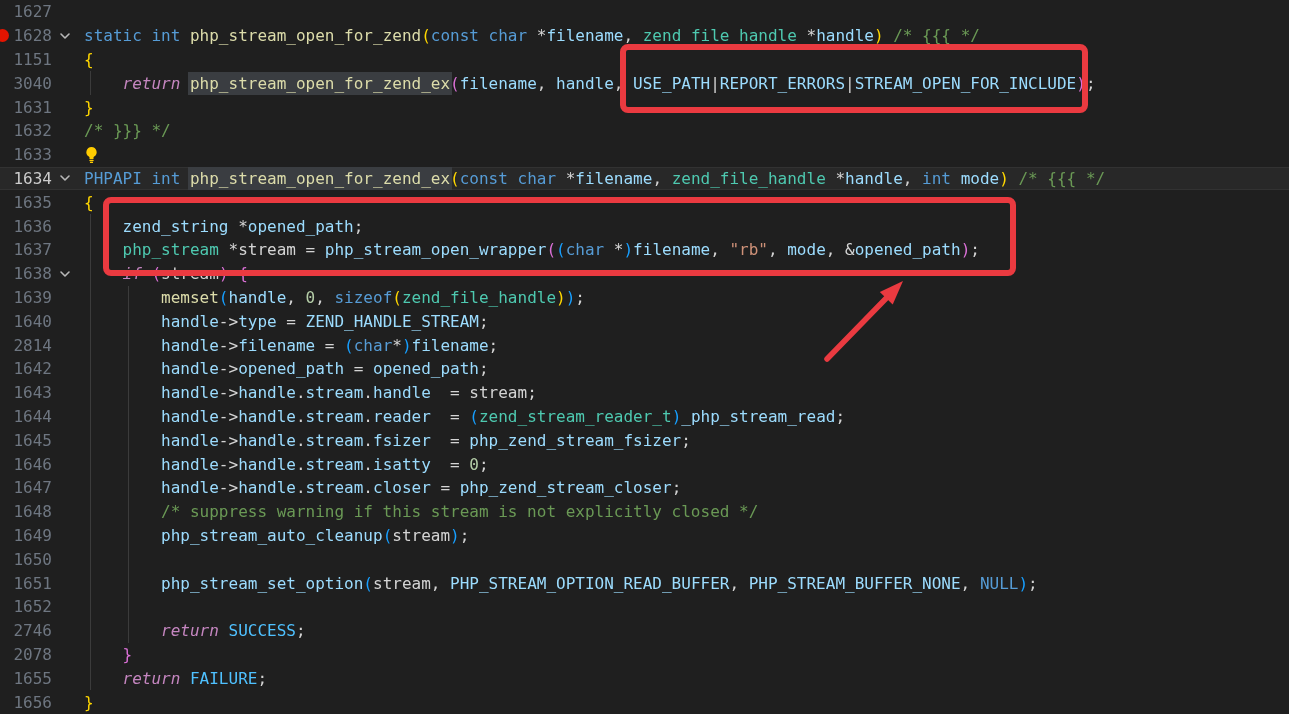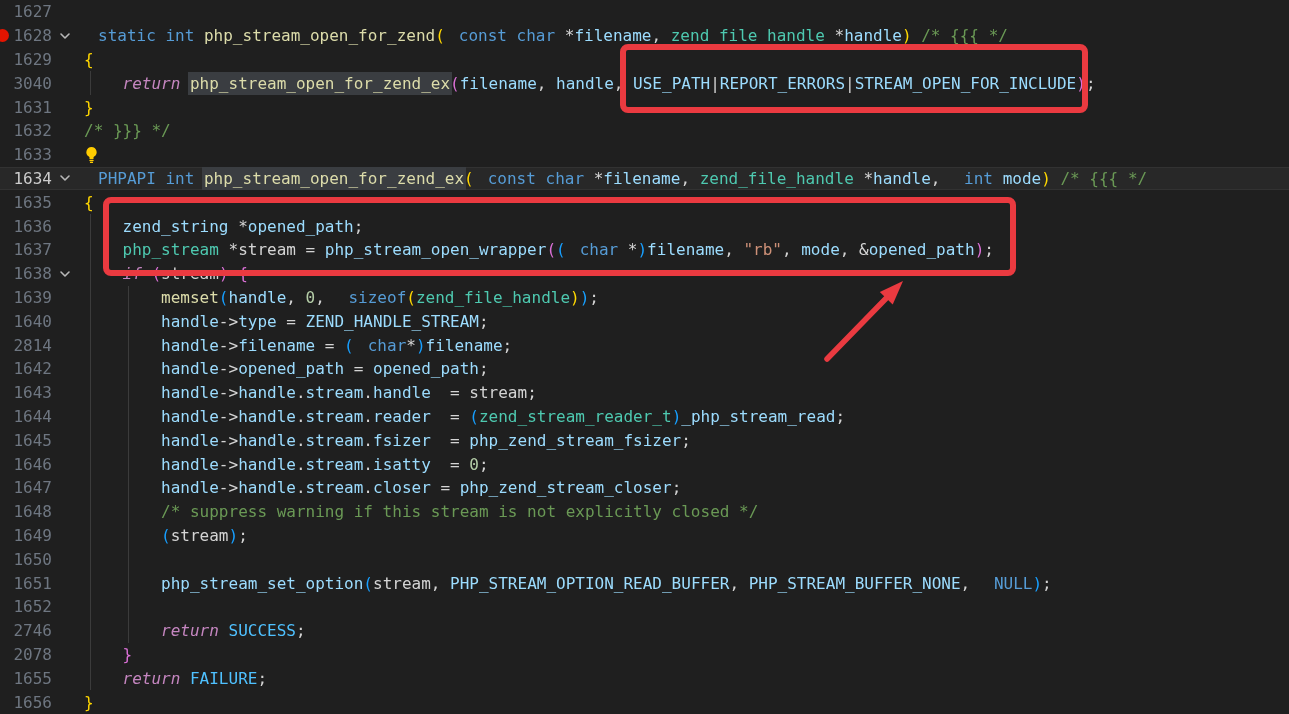--- a/index.html
+++ b/index.html
@@ -14,21 +14,21 @@
   .row{position:relative;display:flex;align-items:center;height:23.8px;}
   .row.cur{background:var(--curline);box-shadow:inset 0 1px 0 rgba(255,255,255,.05),inset 0 -1px 0 rgba(255,255,255,.05);}
   .lnum{width:52px;flex:none;text-align:right;color:var(--lnum);user-select:none;}
   .row.cur .lnum{color:var(--lnumact);}
   .chev{width:26px;flex:none;display:flex;justify-content:center;align-items:center;}
   .code{position:relative;flex:none;display:flex;align-items:center;white-space:pre;padding-left:6px;}
   .bp{position:absolute;left:-4px;top:50%;margin-top:-6.5px;width:13px;height:13px;border-radius:50%;background:var(--bp);}
   .guide{position:absolute;top:0;bottom:0;width:1px;background:var(--guide);}
   .bulbwrap{display:inline-flex;align-items:center;margin-right:2px;}
   
-  .k{color:var(--k);margin-left:14px;} .c{color:var(--c);font-style:italic;} .t{color:var(--t);} .f{color:var(--f);}
+  .k{color:var(--k);} .c{color:var(--c);font-style:italic;} .t{color:var(--t);} .f{color:var(--f);}
   .v{color:var(--v);} .cn{color:var(--cn);} .p{color:var(--tx);} .m{color:var(--m);}
   .s{color:var(--s);} .n{color:var(--n);}
   .b1{color:var(--b1);} .b2{color:var(--b2);} .b3{color:var(--b3);}
   .hl{background:var(--wordhl);box-shadow:0 0 0 2px var(--wordhl);}
   
   #overlay{position:absolute;inset:0;z-index:5;pointer-events:none;}
   .abox{position:absolute;border:6px solid var(--ann);border-radius:8px;}
   #arrow-svg{position:absolute;inset:0;width:100%;height:100%;}
 </style>
 </head>
@@ -45,21 +45,21 @@
         <div class="bp"></div>
         <div class="lnum">1628</div>
         <div class="chev">
           <svg width="14" height="14" viewBox="0 0 14 14">
             <path d="M3 5l4 4 4-4" stroke="#b8b8b8" stroke-width="1.6" fill="none" stroke-linecap="round" stroke-linejoin="round"></path>
           </svg>
         </div>
         <div class="code"><span class="k">static int </span><span class="f">php_stream_open_for_zend</span><span class="b1">(</span><span class="k">const char </span><span class="p">*</span><span class="v">filename</span><span class="p">, </span><span class="t">zend_file_handle</span><span class="p"> *</span><span class="v">handle</span><span class="b1">)</span><span class="p"> </span><span class="m">/* {{{ */</span></div>
       </div>
       <div class="row">
-        <div class="lnum">1629</div>
+        <div class="lnum">1151</div>
         <div class="chev"></div>
         <div class="code"><span class="b1">{</span></div>
       </div>
       <div class="row">
         <div class="guide" style="left: 90px;"></div>
         <div class="lnum">3040</div>
         <div class="chev"></div>
         <div class="code"><span class="p">    </span><span class="c">return</span><span class="p"> </span><span class="f hl">php_stream_open_for_zend_ex</span><span class="b2">(</span><span class="v">filename</span><span class="p">, </span><span class="v">handle</span><span class="p">, </span><span class="v">USE_PATH</span><span class="p">|</span><span class="v">REPORT_ERRORS</span><span class="p">|</span><span class="v">STREAM_OPEN_FOR_INCLUDE</span><span class="b2">)</span><span class="p">;</span></div>
       </div>
       <div class="row">
@@ -185,21 +185,21 @@
         <div class="guide" style="left: 128px;"></div>
         <div class="lnum">1648</div>
         <div class="chev"></div>
         <div class="code"><span class="p">        </span><span class="m">/* suppress warning if this stream is not explicitly closed */</span></div>
       </div>
       <div class="row">
         <div class="guide" style="left: 90px;"></div>
         <div class="guide" style="left: 128px;"></div>
         <div class="lnum">1649</div>
         <div class="chev"></div>
-        <div class="code"><span class="p">        </span><span class="b3">(</span><span class="p">stream</span><span class="b3">)</span><span class="p">;</span></div>
+        <div class="code"><span class="p">        </span><span class="v">php_stream_auto_cleanup</span><span class="b3">(</span><span class="p">stream</span><span class="b3">)</span><span class="p">;</span></div>
       </div>
       <div class="row">
         <div class="guide" style="left: 90px;"></div>
         <div class="guide" style="left: 128px;"></div>
         <div class="lnum">1650</div>
         <div class="chev"></div>
       </div>
       <div class="row">
         <div class="guide" style="left: 90px;"></div>
         <div class="guide" style="left: 128px;"></div>

